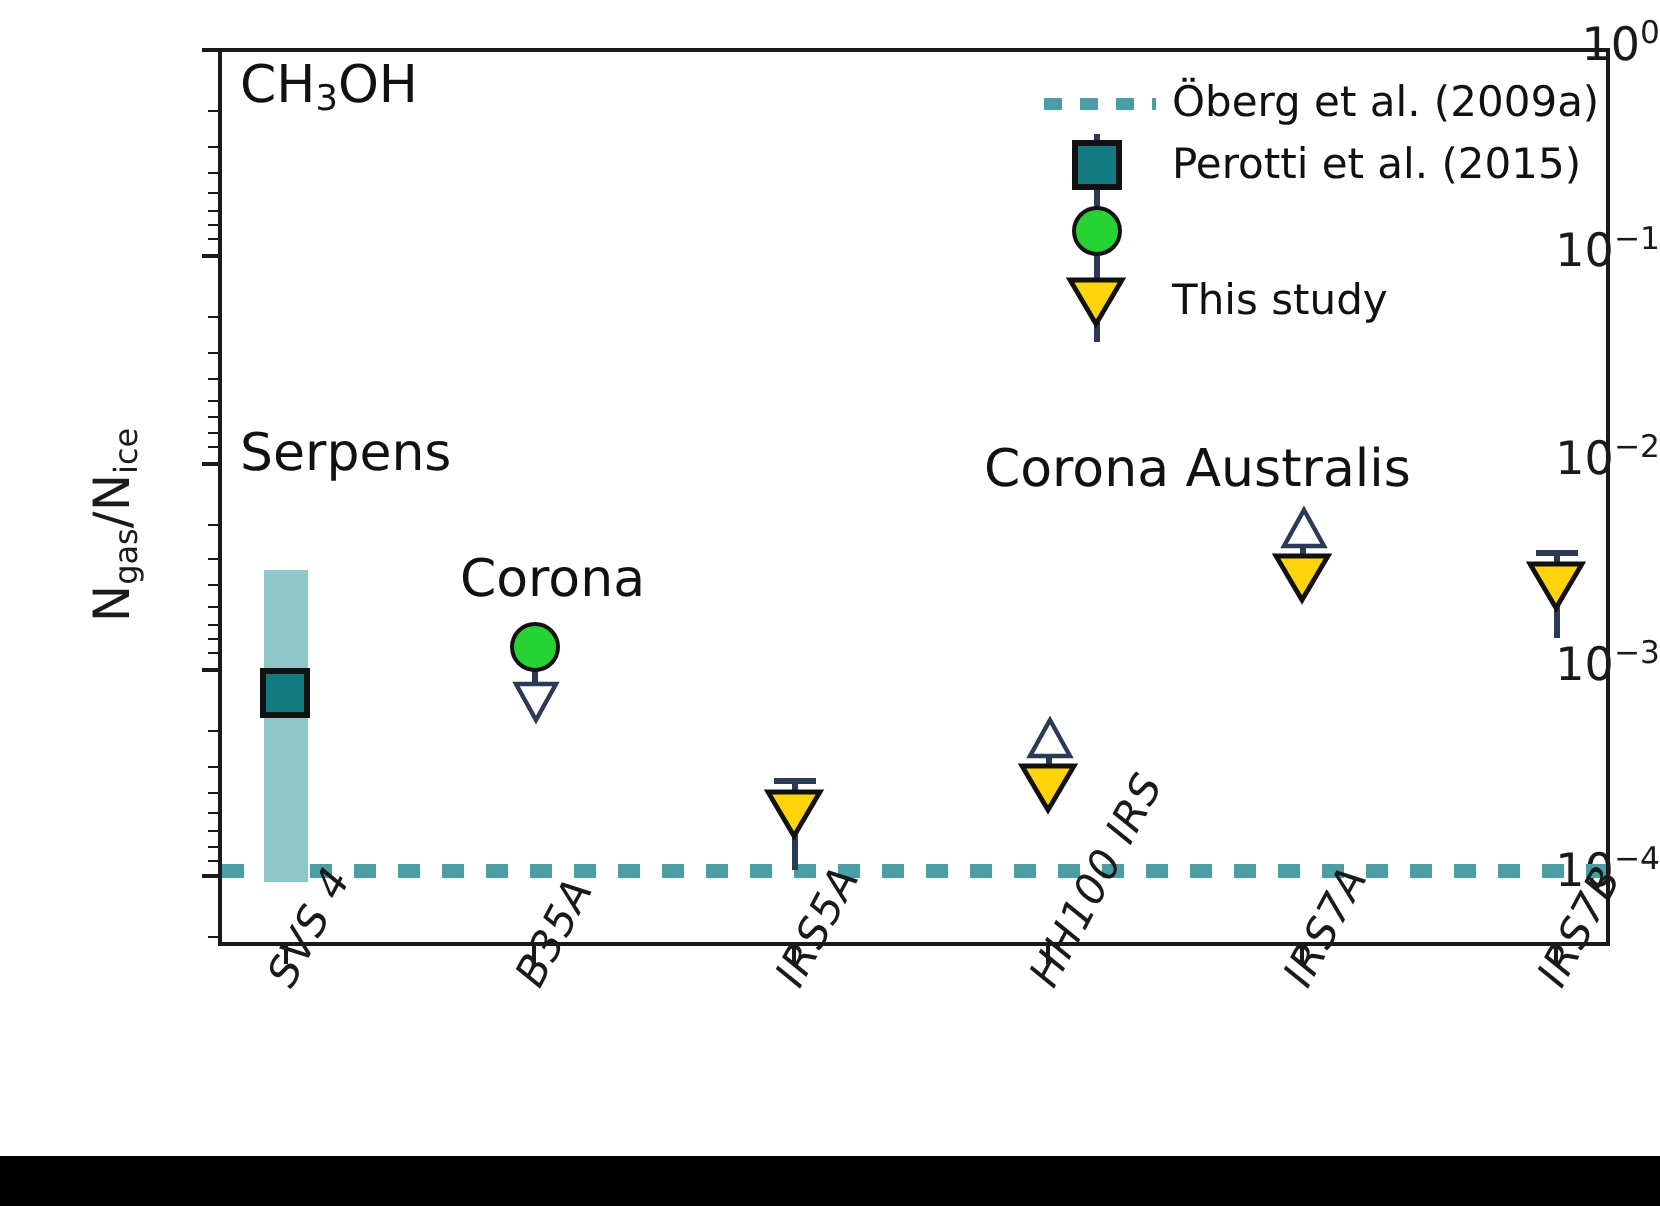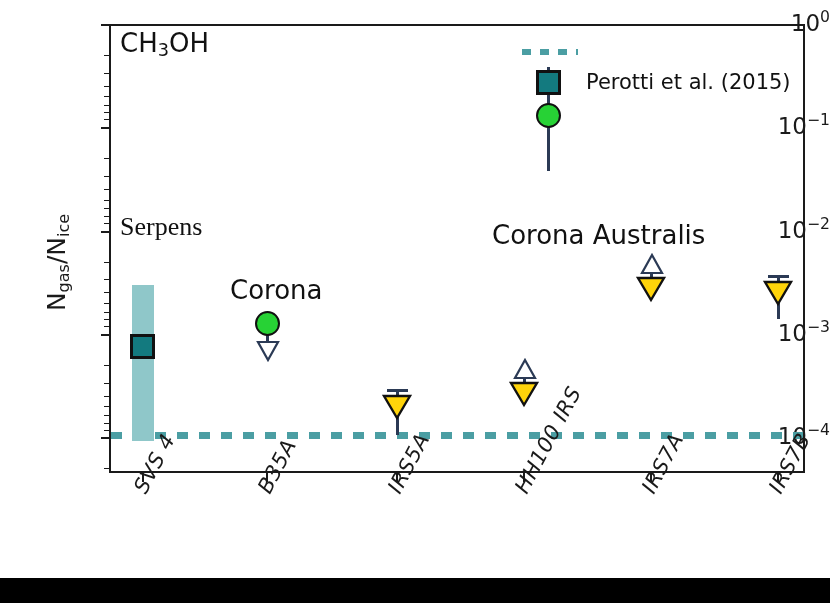--- a/index.html
+++ b/index.html
@@ -318,21 +318,21 @@
 
   <div class="errbar" style="left:777px; top:275px; height:44px;"></div>
   <div class="errcap" style="left:768px; top:275px; width:21px;"></div>
   <div class="tri-down" style="left:762px; top:279px;">
     <svg width="32" height="28" viewBox="0 0 32 28">
       <polygon points="3,3 29,3 16,25" fill="#ffd40a" stroke="#111111" stroke-width="2.4"></polygon>
     </svg>
   </div>
 
   <div class="annot" style="left:120px; top:30px;">CH<sub>3</sub>OH</div>
-  <div class="annot" style="left:120px; top:214px;font-family:Liberation Serif, serif;">Serpens</div>
+  <div class="annot" style="left:120px; top:214px;">Serpens</div>
   <div class="annot" style="left:230px; top:277px;">Corona</div>
   <div class="annot" style="left:492px; top:222px;">Corona Australis</div>
 
   <div>
     <div class="xtick" style="left:142px"></div>
     <div class="xtick" style="left:266px"></div>
     <div class="xtick" style="left:396px"></div>
     <div class="xtick" style="left:523px"></div>
     <div class="xtick" style="left:650px"></div>
     <div class="xtick" style="left:777px"></div>
@@ -344,32 +344,41 @@
     <div class="xtick-label" style="left:637px;">IRS7A</div>
     <div class="xtick-label" style="left:764px;">IRS7B</div>
   </div>
 
   <div id="legend">
 
     <div id="legend-vline"></div>
 
     <div class="legend-row" style="top:0px">
       <div id="legend-dash"></div>
+      <div class="legend-label">Öberg et al. (2009a)</div>
     </div>
 
     <div class="legend-row" style="top:31px">
       <div class="legend-marker" style="top:3px;">
         <div style="width:25px;height:25px;background:#137a7f;border:3px solid #111111;box-sizing:border-box;"></div>
       </div>
       <div class="legend-label">Perotti et al. (2015)</div>
     </div>
 
     <div class="legend-row" style="top:65px">
       <div class="legend-marker" style="top:2px;">
         <div style="width:25px;height:25px;border-radius:50%;background:#27d235;border:2.5px solid #111111;box-sizing:border-box;"></div>
       </div>
     </div>
 
+    <div class="legend-row" style="top:99px">
+      <div class="legend-marker" style="left:19px; top:2px;">
+        <svg width="34" height="28" viewBox="0 0 34 28">
+          <polygon points="4,3 30,3 17,25" fill="#ffd40a" stroke="#111111" stroke-width="2.4"></polygon>
+        </svg>
+      </div>
+      <div class="legend-label">This study</div>
+    </div>
   </div>
 
   <div id="bottom-strip"></div>
 
 </div>
 
 </body></html>

